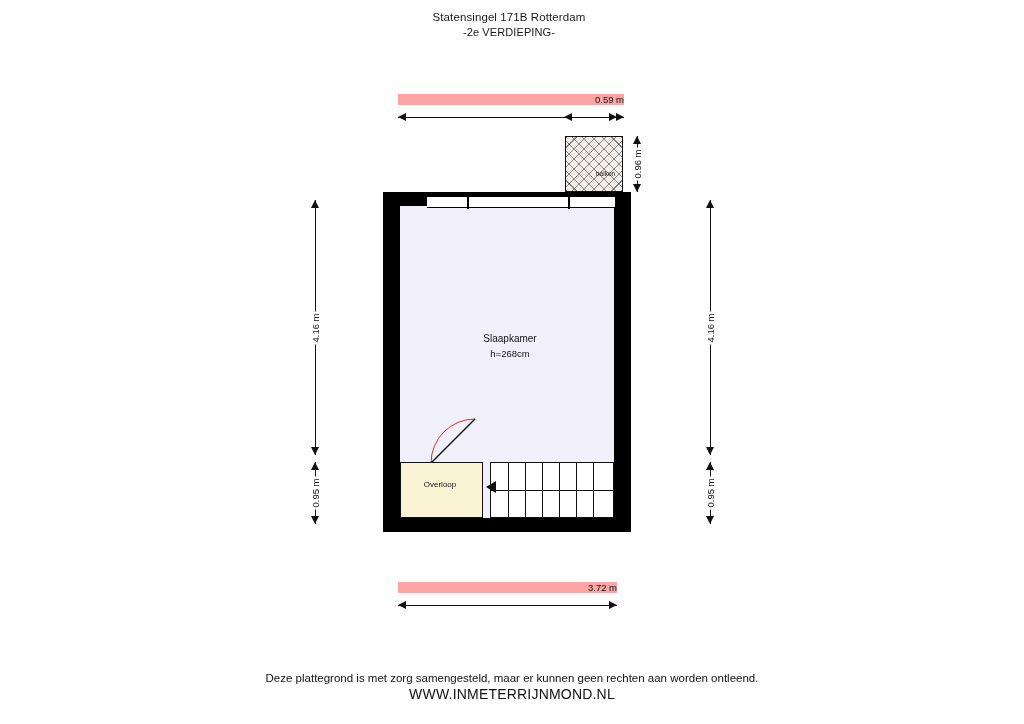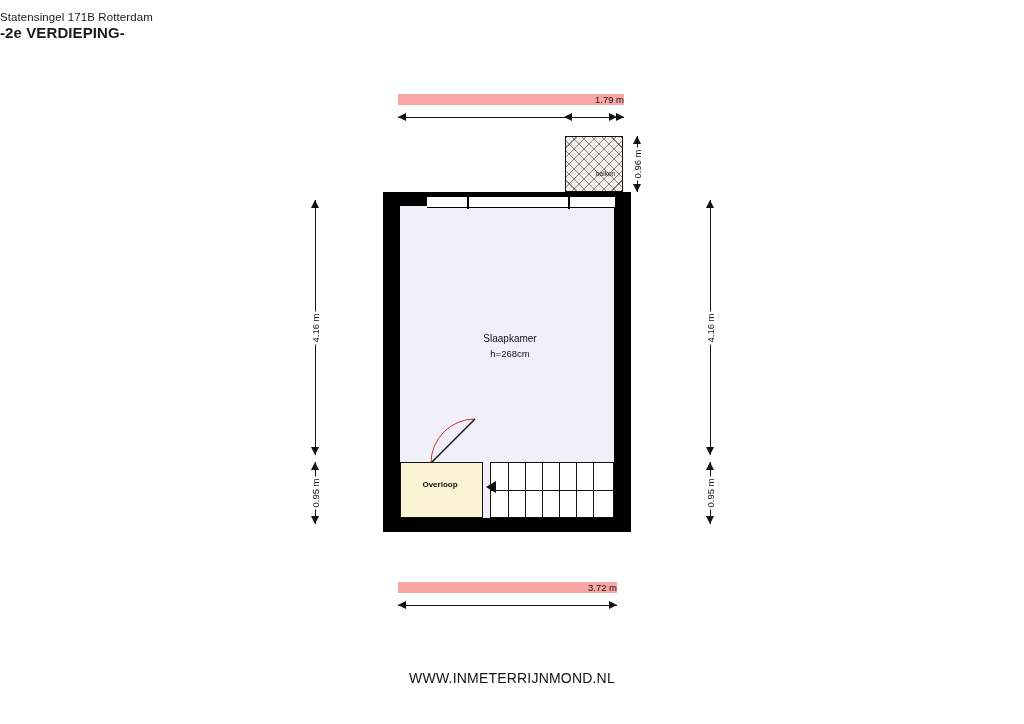--- a/index.html
+++ b/index.html
@@ -20,32 +20,31 @@
     left: 0; top: 0;
     width: 1024px;
     height: 724px;
   }
   
   .title-block {
     position: absolute;
     left: 0;
     top: 10px;
     width: 1018px;
-    text-align: left;
+    text-align: center;
   }
   .title-line1 {
     font-size: 11.5px;
     line-height: 15px;
     letter-spacing: 0.1px;
   }
   .title-line2 {
-    font-size: 15px;
+    font-size: 11px;
     line-height: 15px;
     letter-spacing: 0.1px;
-    font-weight: bold;
   }
   
   
   .wall-outer {
     position: absolute;
     left: 383px;
     top: 192px;
     width: 248px;
     height: 340px;
     background: #000000;
@@ -100,21 +99,21 @@
   
   .room-label {
     position: absolute;
     text-align: center;
     font-size: 10px;
     line-height: 16px;
     color: #111;
   }
   #slaapkamer-label { left: 420px; top: 331px; width: 180px; }
   #slaapkamer-height { left: 420px; top: 346px; width: 180px; font-size: 9.5px; }
-  #overloop-label { left: 400px; top: 477px; width: 80px; font-size: 8px; font-weight: bold; }
+  #overloop-label { left: 400px; top: 477px; width: 80px; font-size: 8px; }
   
   .overloop {
     position: absolute;
     left: 400px;
     top: 462px;
     width: 83px;
     height: 56px;
     background: #faf3d4;
     border: 1px solid #111;
     box-sizing: border-box;
@@ -249,21 +248,21 @@
     <div class="bar"></div>
     <div class="cap-l"></div>
     <div class="cap-r"></div>
     <div class="txt">3.72 m</div>
   </div>
 
   <div class="dim dim-h" style="left:564px; top:110px; width:60px; height:14px;">
     <div class="bar"></div>
     <div class="cap-l"></div>
     <div class="cap-r"></div>
-    <div class="txt">1.79 m</div>
+    <div class="txt">0.59 m</div>
   </div>
 
   <div class="dim dim-v" style="left:630px; top:136px; width:14px; height:56px;">
     <div class="bar"></div>
     <div class="cap-t"></div>
     <div class="cap-b"></div>
     <div class="txt">0.96 m</div>
   </div>
 
   <div class="dim dim-v" style="left:308px; top:200px; width:14px; height:255px;">
@@ -325,16 +324,17 @@
   <div class="room-label" id="slaapkamer-height">h=268cm</div>
 
   <div class="dim dim-h" style="left:398px; top:598px; width:219px; height:14px;">
     <div class="bar"></div>
     <div class="cap-l"></div>
     <div class="cap-r"></div>
     <div class="txt">3.72 m</div>
   </div>
 
   <div class="footer">
+    <div class="footer-line">Deze plattegrond is met zorg samengesteld, maar er kunnen geen rechten aan worden ontleend.</div>
     <div class="footer-url">WWW.INMETERRIJNMOND.NL</div>
   </div>
 
 </div>
 
 </body></html>

